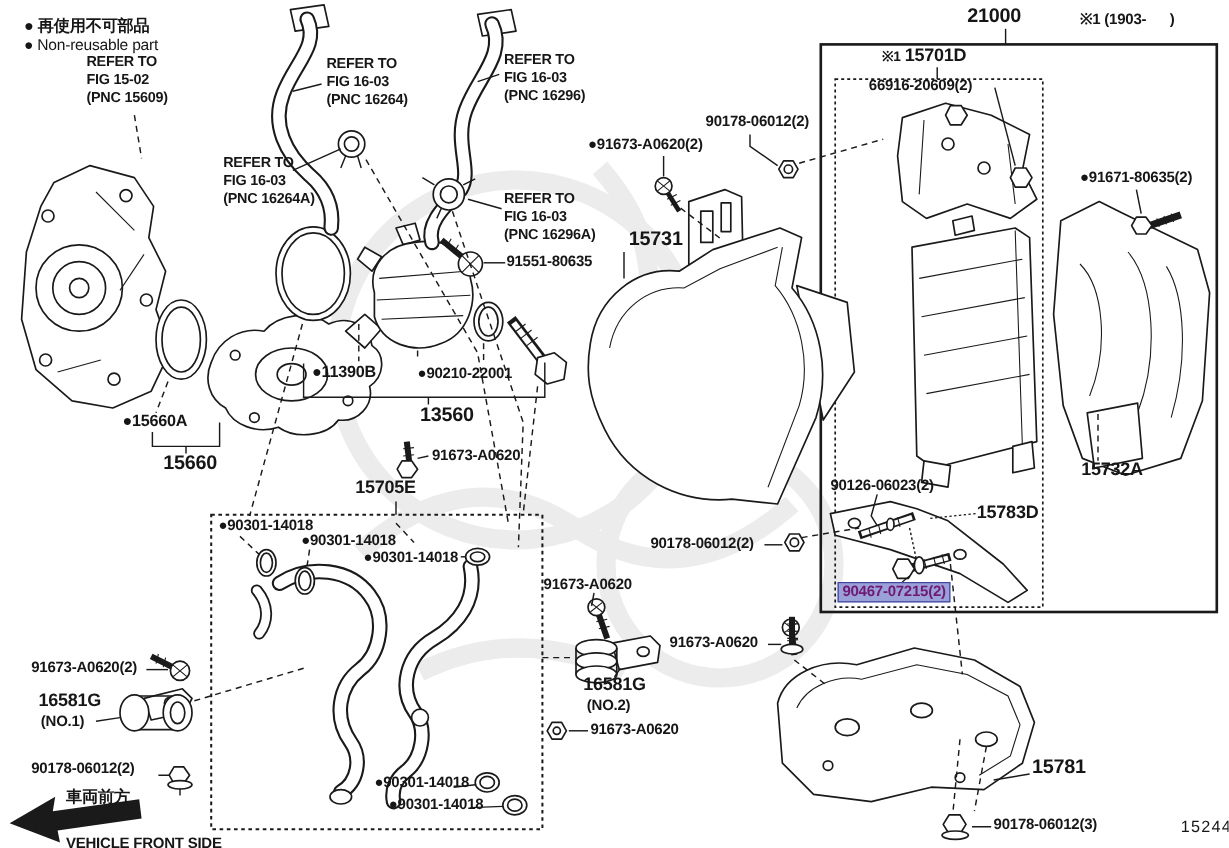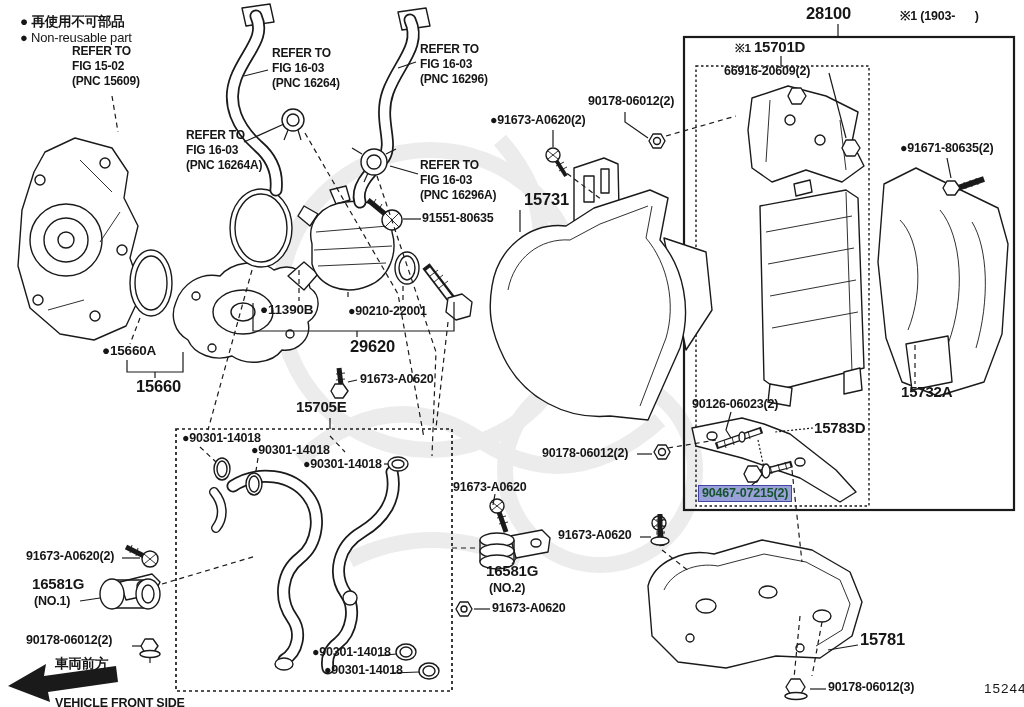--- a/index.html
+++ b/index.html
@@ -6,21 +6,21 @@
   #stage{position:relative;width:1024px;height:707px;background:#fff;overflow:hidden;
          font-family:"Liberation Sans",sans-serif;color:#161616;}
   svg{position:absolute;left:0;top:0;}
   .L{position:absolute;font-weight:bold;font-size:12.5px;line-height:1.15;white-space:pre;
      letter-spacing:-0.2px;z-index:3;}
   .m13{font-size:13.5px;}
   .b15{font-size:15px;}
   .b16{font-size:16.5px;}
   .ref{font-size:12px;line-height:1.25;}
   .n{font-weight:normal;font-size:13px;}
-  .hl{background:#9aa0d8;border:1.5px solid #3f45a0;color:#14532d;padding:0 3px 1px 3px;text-align:center;}
+  .hl{background:#9aa0d8;border:1.5px solid #3f45a0;color:#701a75;padding:0 3px 1px 3px;text-align:center;}
   .code{font-weight:normal;font-size:13.5px;letter-spacing:1px;margin-left:28px;}
   .pt{fill:#fff;stroke:#1a1a1a;stroke-width:1.4;stroke-linejoin:round;}
   .ln{fill:none;stroke:#1a1a1a;stroke-width:1.2;}
   .thin{fill:none;stroke:#1a1a1a;stroke-width:0.9;}
   .dsh{fill:none;stroke:#1a1a1a;stroke-width:1.2;stroke-dasharray:5 4;}
   .dot{fill:none;stroke:#1a1a1a;stroke-width:1.2;stroke-dasharray:2 2;}
   .pipeO{fill:none;stroke:#1a1a1a;stroke-width:13;stroke-linecap:round;}
   .pipeI{fill:none;stroke:#fff;stroke-width:9.5;stroke-linecap:round;}
   .wm{fill:none;stroke:#ececec;stroke-width:16;}
   .blk{fill:#1a1a1a;stroke:none;}
@@ -351,34 +351,34 @@
 <div class="L ref" style="left:420px;top:42px">REFER TO
 FIG 16-03
 (PNC 16296)</div>
 <div class="L ref" style="left:186px;top:128px">REFER TO
 FIG 16-03
 (PNC 16264A)</div>
 <div class="L ref" style="left:420px;top:158px">REFER TO
 FIG 16-03
 (PNC 16296A)</div>
 
-<div class="L b16" style="left:806px;top:4px">28100</div>
+<div class="L b16" style="left:806px;top:4px">21000</div>
 <div class="L" style="left:900px;top:9px">※1 (1903-      )</div>
 <div class="L" style="left:735px;top:38px"><span style="font-size:11.5px">※1</span> <span class="b15">15701D</span></div>
 
 <div class="L" style="left:724px;top:64px">66916-20609(2)</div>
 <div class="L" style="left:588px;top:94px">90178-06012(2)</div>
 <div class="L" style="left:490px;top:113px">●91673-A0620(2)</div>
 <div class="L" style="left:900px;top:141px">●91671-80635(2)</div>
 <div class="L b16" style="left:524px;top:190px">15731</div>
 <div class="L" style="left:422px;top:211px">91551-80635</div>
 
 <div class="L m13" style="left:260px;top:302px">●11390B</div>
 <div class="L" style="left:348px;top:304px">●90210-22001</div>
-<div class="L b16" style="left:350px;top:337px">29620</div>
+<div class="L b16" style="left:350px;top:337px">13560</div>
 <div class="L m13" style="left:102px;top:343px">●15660A</div>
 <div class="L b16" style="left:136px;top:377px">15660</div>
 <div class="L" style="left:360px;top:372px">91673-A0620</div>
 <div class="L b15" style="left:296px;top:398px">15705E</div>
 
 <div class="L" style="left:182px;top:431px">●90301-14018</div>
 <div class="L" style="left:251px;top:443px">●90301-14018</div>
 <div class="L" style="left:303px;top:457px">●90301-14018</div>
 
 <div class="L" style="left:692px;top:397px">90126-06023(2)</div>

